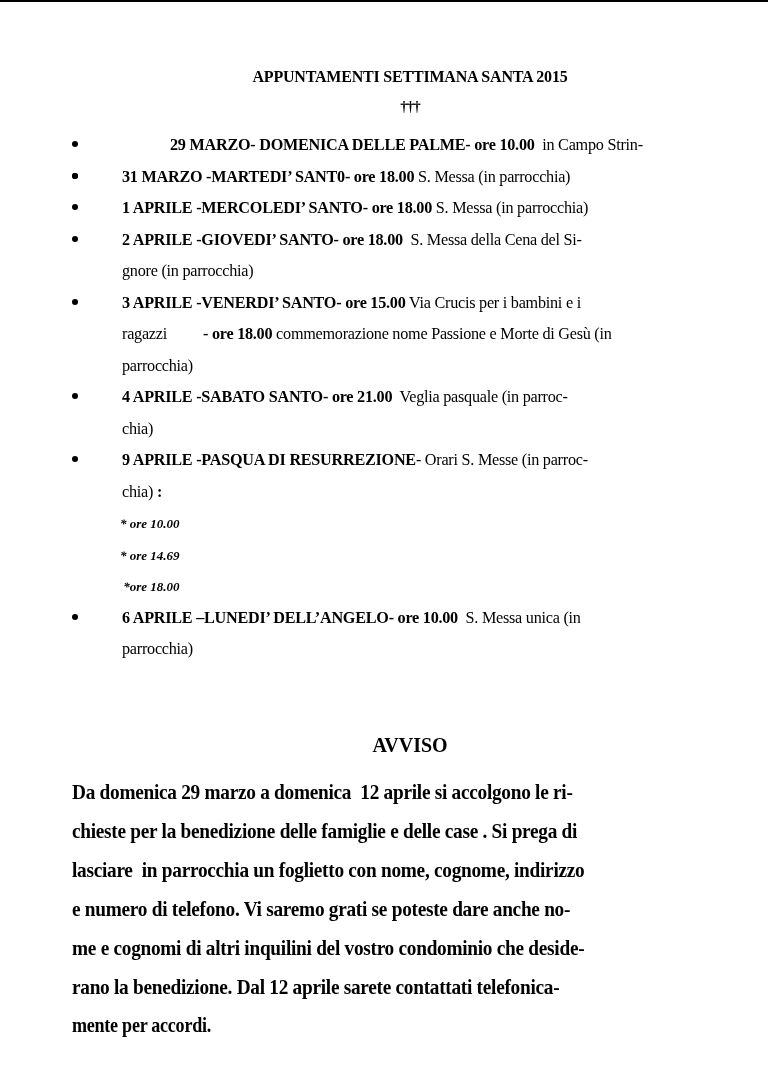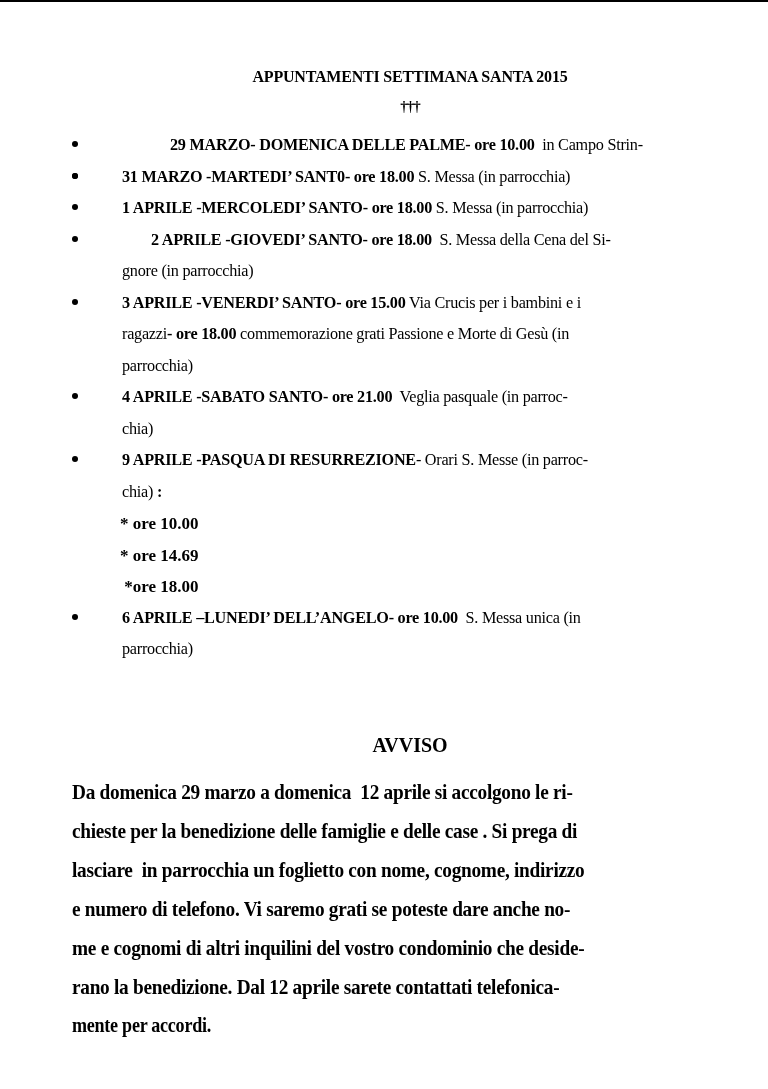--- a/index.html
+++ b/index.html
@@ -16,21 +16,21 @@
       position: absolute; left: 0; width: 768px; top: 98px; text-align: center;
       font-weight: bold; font-size: 15px; padding-left: 52px; box-sizing: border-box; letter-spacing: -1px;
     }
     .schedule { position: absolute; left: 0; top: 130px; width: 768px; }
     .item { position: relative; padding-left: 122px; width: 690px; box-sizing: border-box; }
     .bullet {
       position: absolute; left: 72px; top: 11px; width: 6px; height: 6px; border-radius: 50%; background: #000;
     }
     .line { display: block; font-size: 16.2px; line-height: 31.5px; white-space: nowrap; letter-spacing: -0.25px; }
     .b { font-weight: bold; }
-    .sub { display: block; font-size: 17px; line-height: 31.5px; font-weight: bold; }
+    .sub { display: block; font-size: 13px; line-height: 31.5px; font-weight: bold; font-style: italic; }
     .avviso-title {
       position: absolute; left: 0; width: 768px; top: 734px; text-align: center;
       font-size: 20px; font-weight: bold; padding-left: 52px; box-sizing: border-box;
     }
     .avviso-body { position: absolute; left: 72px; top: 773px; width: 640px; }
     .avviso-line {
       display: block; font-family: "Liberation Sans Narrow", "Liberation Serif", serif;
       font-weight: bold; font-size: 21px; line-height: 38.9px; white-space: nowrap;
       transform-origin: left center; letter-spacing: -0.3px;
     }
@@ -54,27 +54,27 @@
     <div class="item">
       <span class="bullet"></span>
       <span class="line"><span class="b" style="white-space: pre;">31 MARZO -MARTEDI’ SANT0- ore 18.00</span><span style="white-space: pre;"> S. Messa (in parrocchia)</span></span>
     </div>
     <div class="item">
       <span class="bullet"></span>
       <span class="line"><span class="b" style="white-space: pre;">1 APRILE -MERCOLEDI’ SANTO- ore 18.00</span><span style="white-space: pre;"> S. Messa (in parrocchia)</span></span>
     </div>
     <div class="item">
       <span class="bullet"></span>
-      <span class="line"><span class="b" style="white-space: pre; margin-left: 29px;">2 APRILE -GIOVEDI’ SANTO- ore 18.00</span><span style="white-space: pre;">  S. Messa della Cena del Si-</span></span>
+      <span class="line"><span class="b" style="white-space: pre;">2 APRILE -GIOVEDI’ SANTO- ore 18.00</span><span style="white-space: pre;">  S. Messa della Cena del Si-</span></span>
       <span class="line"><span style="white-space: pre;">gnore (in parrocchia)</span></span>
     </div>
     <div class="item">
       <span class="bullet"></span>
       <span class="line"><span class="b" style="white-space: pre;">3 APRILE -VENERDI’ SANTO- ore 15.00</span><span style="white-space: pre;"> Via Crucis per i bambini e i</span></span>
-      <span class="line"><span style="white-space: pre;">ragazzi</span><span class="b" style="white-space: pre;">- ore 18.00</span><span style="white-space: pre;"> commemorazione grati Passione e Morte di Gesù (in</span></span>
+      <span class="line"><span style="white-space: pre;">ragazzi</span><span class="b" style="white-space: pre; padding-left: 36px;">- ore 18.00</span><span style="white-space: pre;"> commemorazione nome Passione e Morte di Gesù (in</span></span>
       <span class="line"><span style="white-space: pre;">parrocchia)</span></span>
     </div>
     <div class="item">
       <span class="bullet"></span>
       <span class="line"><span class="b" style="white-space: pre;">4 APRILE -SABATO SANTO- ore 21.00</span><span style="white-space: pre;">  Veglia pasquale (in parroc-</span></span>
       <span class="line"><span style="white-space: pre;">chia)</span></span>
     </div>
     <div class="item">
       <span class="bullet"></span>
       <span class="line"><span class="b" style="white-space: pre;">9 APRILE -PASQUA DI RESURREZIONE</span><span style="white-space: pre;">- Orari S. Messe (in parroc-</span></span>

